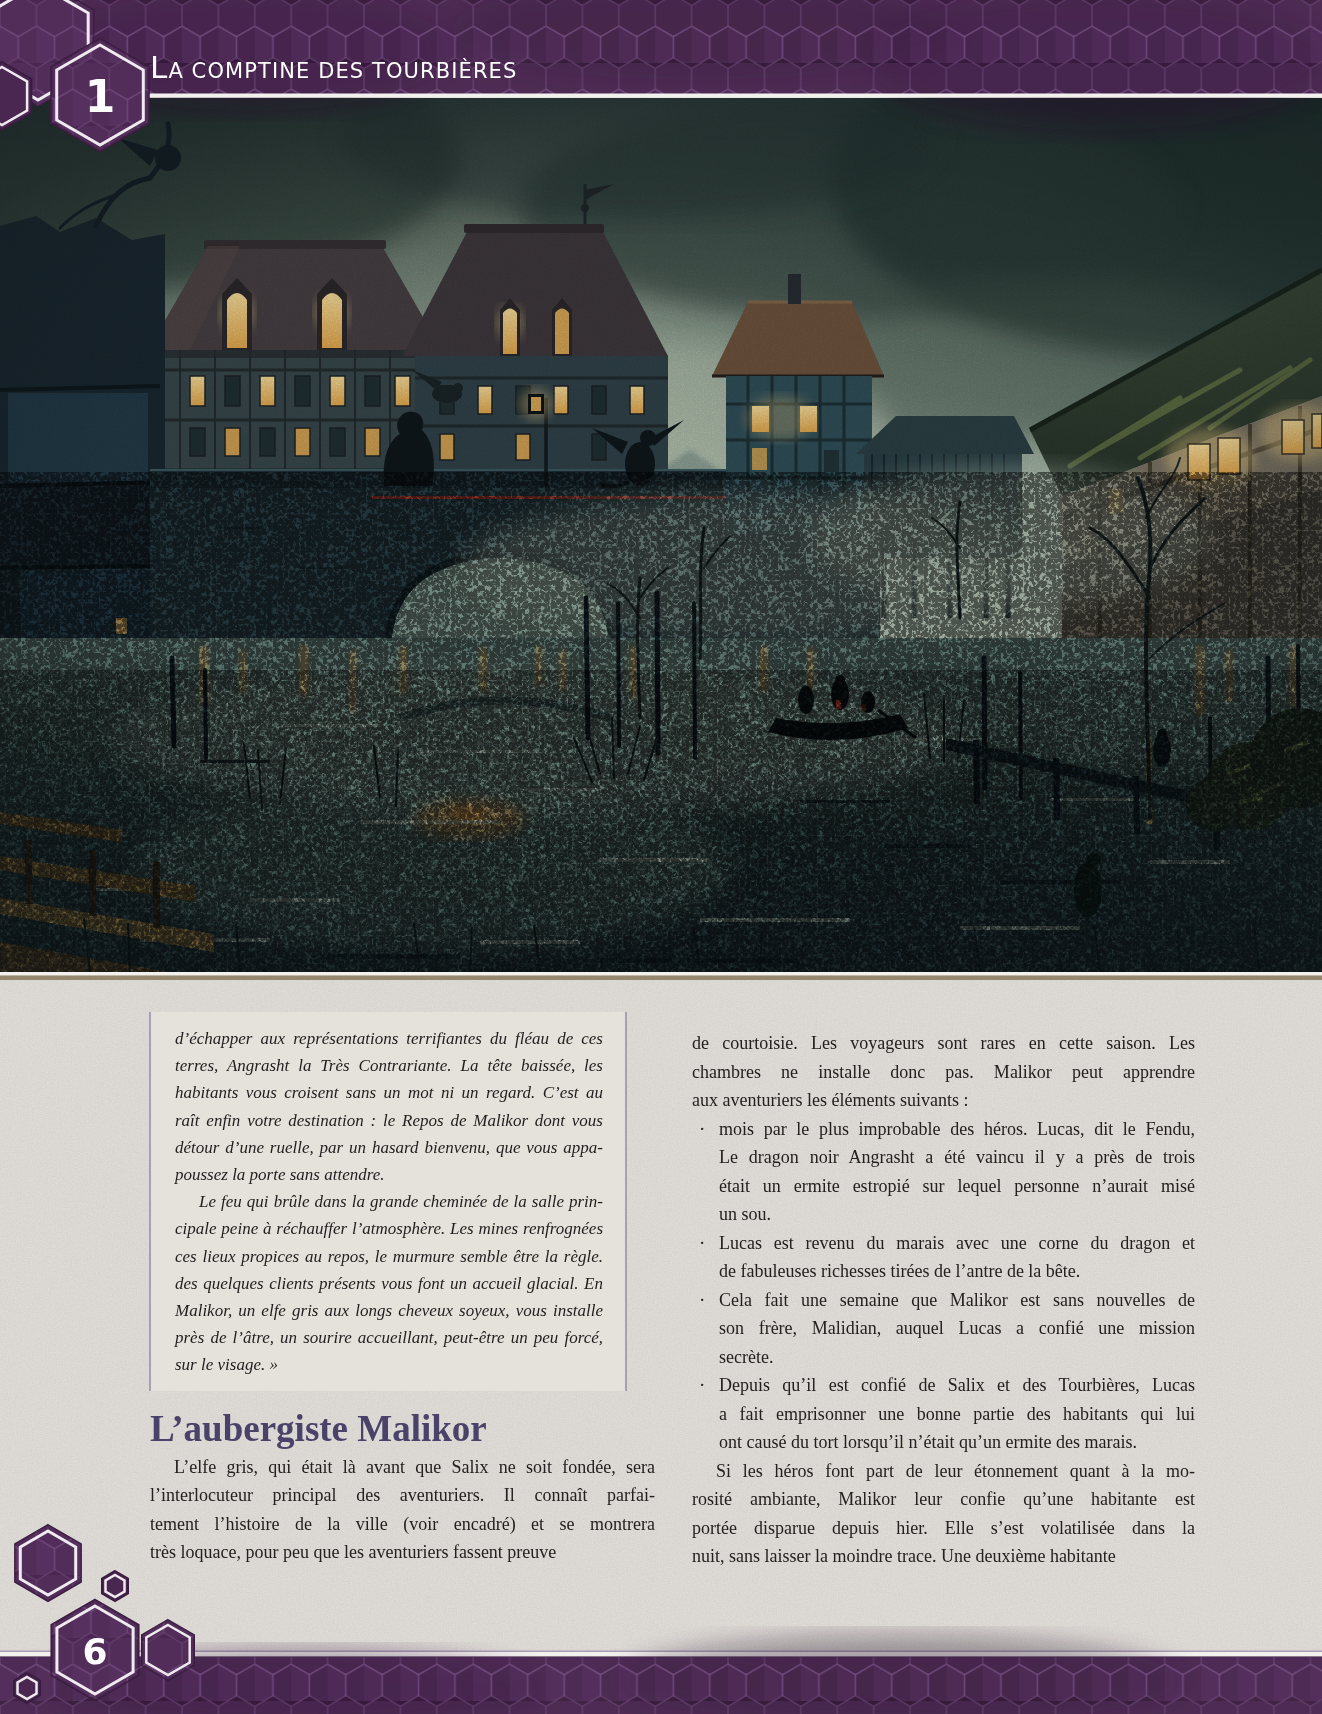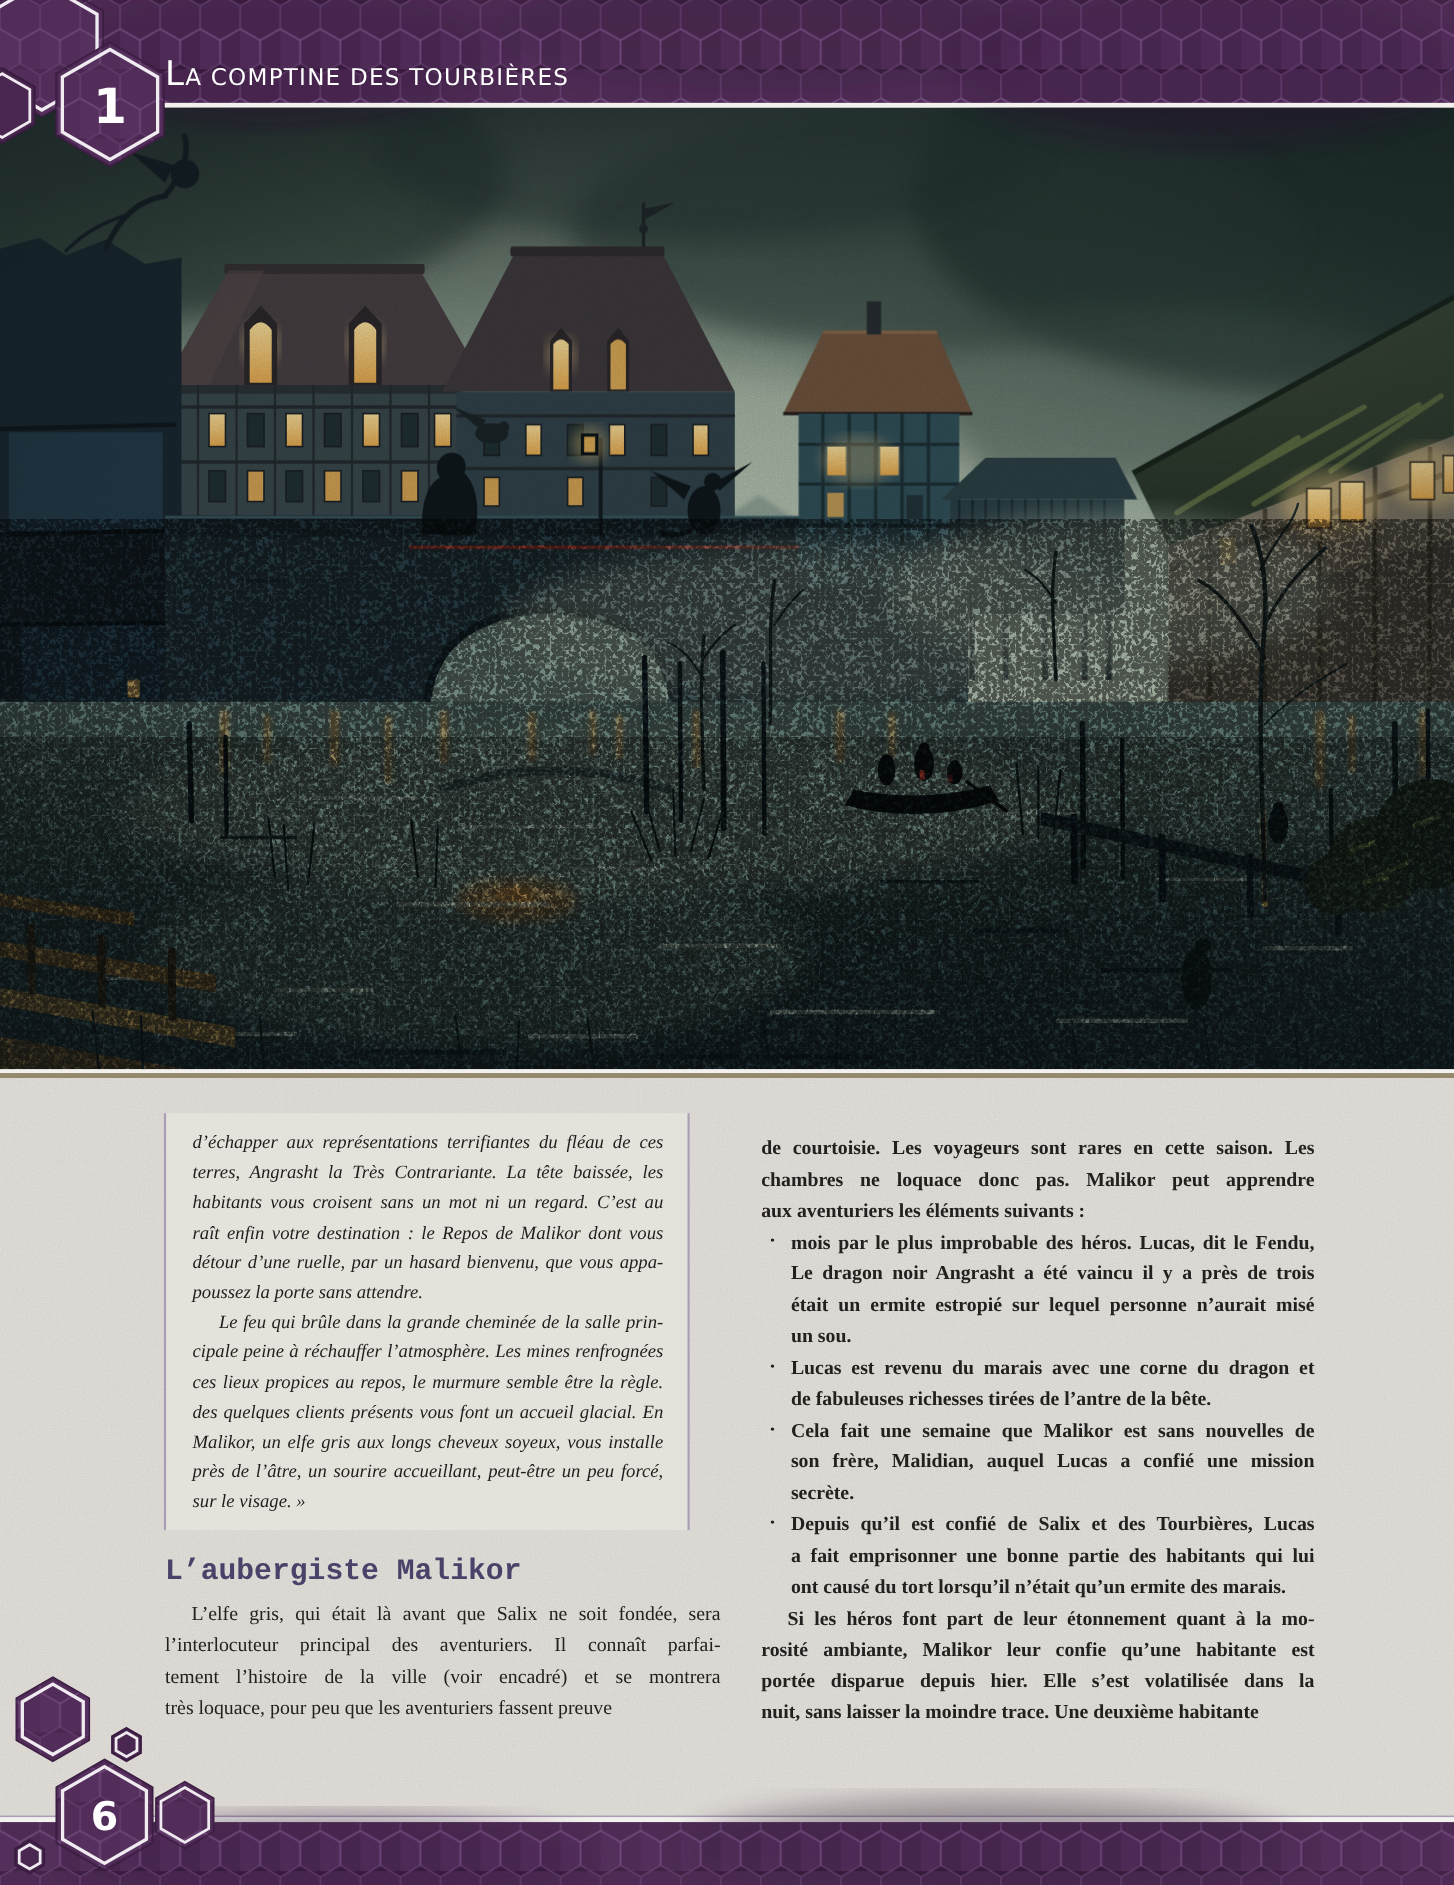--- a/index.html
+++ b/index.html
@@ -3,29 +3,29 @@
 <meta charset="utf-8">
 <style>
   html,body{margin:0;padding:0;}
   body{width:1322px;height:1714px;background:#cfcdc8;font-family:"Liberation Serif",serif;}
   #page{position:relative;width:1322px;height:1714px;background:#e9e6e1;overflow:hidden;}
   #paper-noise{position:absolute;left:0;top:0;z-index:1;pointer-events:none;}
   #artwork{position:absolute;left:0;top:98px;width:1322px;height:874px;z-index:2;}
   #artwork svg{display:block;}
   .col{position:absolute;z-index:3;color:#24201f;font-size:18px;line-height:28.5px;}
   #col-left{left:150px;top:1012px;width:505px;}
-  #col-right{left:692px;top:1029px;width:503px;font-weight:bold;}
+  #col-right{left:692px;top:1029px;width:503px;}
   .tline{text-align:justify;text-align-last:justify;}
   .tline.tlast{text-align-last:auto;}
   .tline.tindent{text-indent:24px;}
   #quote-box{box-sizing:border-box;width:478px;margin-left:-1px;background:#e5e2db;
     border-left:2px solid #a89fb5;border-right:2px solid #a89fb5;
     padding:13px 22px 12px 24px;font-style:italic;font-size:17px;line-height:27.2px;color:#211d1e;}
-  #section-heading{margin-top:21px;font-size:27px;line-height:34px;font-weight:bold;color:#4b4269;
-    font-family:Liberation Mono, monospace;}
+  #section-heading{margin-top:21px;font-size:37px;line-height:34px;font-weight:bold;color:#4b4269;
+    font-family:Liberation Serif, serif;}
   #left-body{margin-top:7px;}
   .bullet-item{display:flex;}
   .bullet-marker{width:27px;flex:0 0 27px;box-sizing:border-box;padding-left:7px;font-size:19px;}
   .bullet-lines{flex:1 1 auto;min-width:0;}
   #chrome{position:absolute;left:0;top:0;z-index:5;pointer-events:none;}
   #title{position:absolute;left:150px;top:49px;z-index:6;color:#ffffff;
     font-family:"DejaVu Sans","Liberation Sans",sans-serif;font-weight:normal;font-size:21px;
     letter-spacing:1.1px;text-transform:uppercase;}
   #title::first-letter{font-size:31px;}
 </style>
@@ -528,21 +528,21 @@
         <div class="tline tindent">L’elfe gris, qui était là avant que Salix ne soit fondée, sera</div>
         <div class="tline">l’interlocuteur principal des aventuriers. Il connaît parfai-</div>
         <div class="tline">tement l’histoire de la ville (voir encadré) et se montrera</div>
         <div class="tline tlast">très loquace, pour peu que les aventuriers fassent preuve</div>
       </div>
   </div>
 
   <div id="col-right" class="col">
     <div>
         <div class="tline">de courtoisie. Les voyageurs sont rares en cette saison. Les</div>
-        <div class="tline">chambres ne loquace donc pas. Malikor peut apprendre</div>
+        <div class="tline">chambres ne installe donc pas. Malikor peut apprendre</div>
         <div class="tline tlast">aux aventuriers les éléments suivants :</div>
       </div>
     <div>
         <div class="bullet-item">
           <span class="bullet-marker">·</span>
           <div class="bullet-lines">
             <div class="tline">mois par le plus improbable des héros. Lucas, dit le Fendu,</div>
             <div class="tline">Le dragon noir Angrasht a été vaincu il y a près de trois</div>
             <div class="tline">était un ermite estropié sur lequel personne n’aurait misé</div>
             <div class="tline tlast">un sou.</div>

